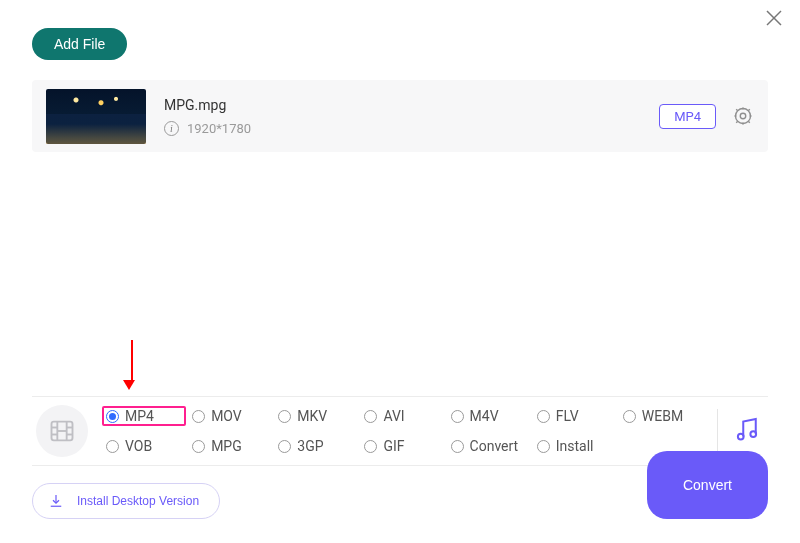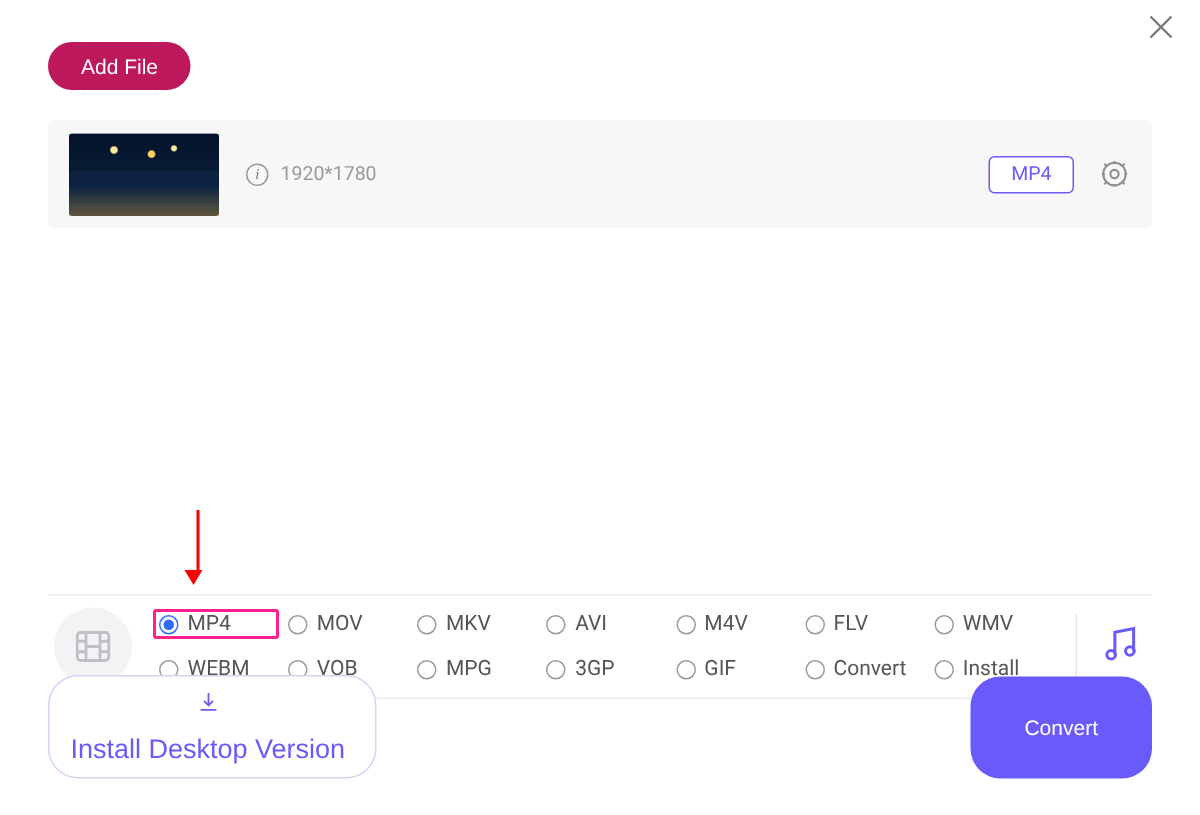--- a/index.html
+++ b/index.html
@@ -19,21 +19,21 @@
     top: 8px;
     right: 16px;
     cursor: pointer;
   }
   .close svg { display: block; }
 
   .add-file-btn {
     position: absolute;
     top: 28px;
     left: 32px;
-    background: #be185d;
+    background: #0f766e;
     color: #fff;
     border: none;
     border-radius: 18px;
     padding: 8px 22px;
     font-size: 14px;
     cursor: pointer;
   }
 
   .file-card {
     position: absolute;
@@ -180,24 +180,23 @@
 
   
   .install-btn {
     position: absolute;
     left: 32px; bottom: 24px;
     border: 1px solid #d6d2f5;
     color: #6a5af9;
     background: #fff;
     border-radius: 20px;
     padding: 8px 20px 8px 14px;
-    font-size: 18px;
+    font-size: 12px;
     display: flex; align-items: center; gap: 12px;
     cursor: pointer;
-    flex-direction: column;
   }
 
   .convert-btn {
     position: absolute;
     right: 32px; bottom: 24px;
     background: #6a5af9;
     color: #fff;
     border: none;
     border-radius: 20px;
     padding: 26px 36px;
@@ -213,20 +212,21 @@
     <line x1="3" y1="3" x2="17" y2="17" stroke="#777" stroke-width="1.5"></line>
     <line x1="17" y1="3" x2="3" y2="17" stroke="#777" stroke-width="1.5"></line>
   </svg>
 </div>
 
 <button class="add-file-btn">Add File</button>
 
 <div class="file-card">
   <div class="thumb"></div>
   <div class="file-meta">
+    <div class="file-name">MPG.mpg</div>
     <div class="file-dim">
       <span class="info-icon">i</span>
       <span>1920*1780</span>
     </div>
   </div>
   <div class="fmt-badge">MP4</div>
   <div class="gear">
     <svg width="22" height="22" viewBox="0 0 24 24" fill="none" stroke="#8f8f8f" stroke-width="1.5">
       <circle cx="12" cy="12" r="3"></circle>
       <path d="M12 2.8v2M12 19.2v2M4.6 4.6l1.4 1.4M18 18l1.4 1.4M2.8 12h2M19.2 12h2M4.6 19.4l1.4-1.4M18 6l1.4-1.4"></path>
@@ -274,24 +274,20 @@
       <div class="fmt-opt">
         <span class="rbtn"></span>
         <span>M4V</span>
       </div>
       <div class="fmt-opt">
         <span class="rbtn"></span>
         <span>FLV</span>
       </div>
       <div class="fmt-opt">
         <span class="rbtn"></span>
-        <span>WMV</span>
-      </div>
-      <div class="fmt-opt">
-        <span class="rbtn"></span>
         <span>WEBM</span>
       </div>
       <div class="fmt-opt">
         <span class="rbtn"></span>
         <span>VOB</span>
       </div>
       <div class="fmt-opt">
         <span class="rbtn"></span>
         <span>MPG</span>
       </div>

